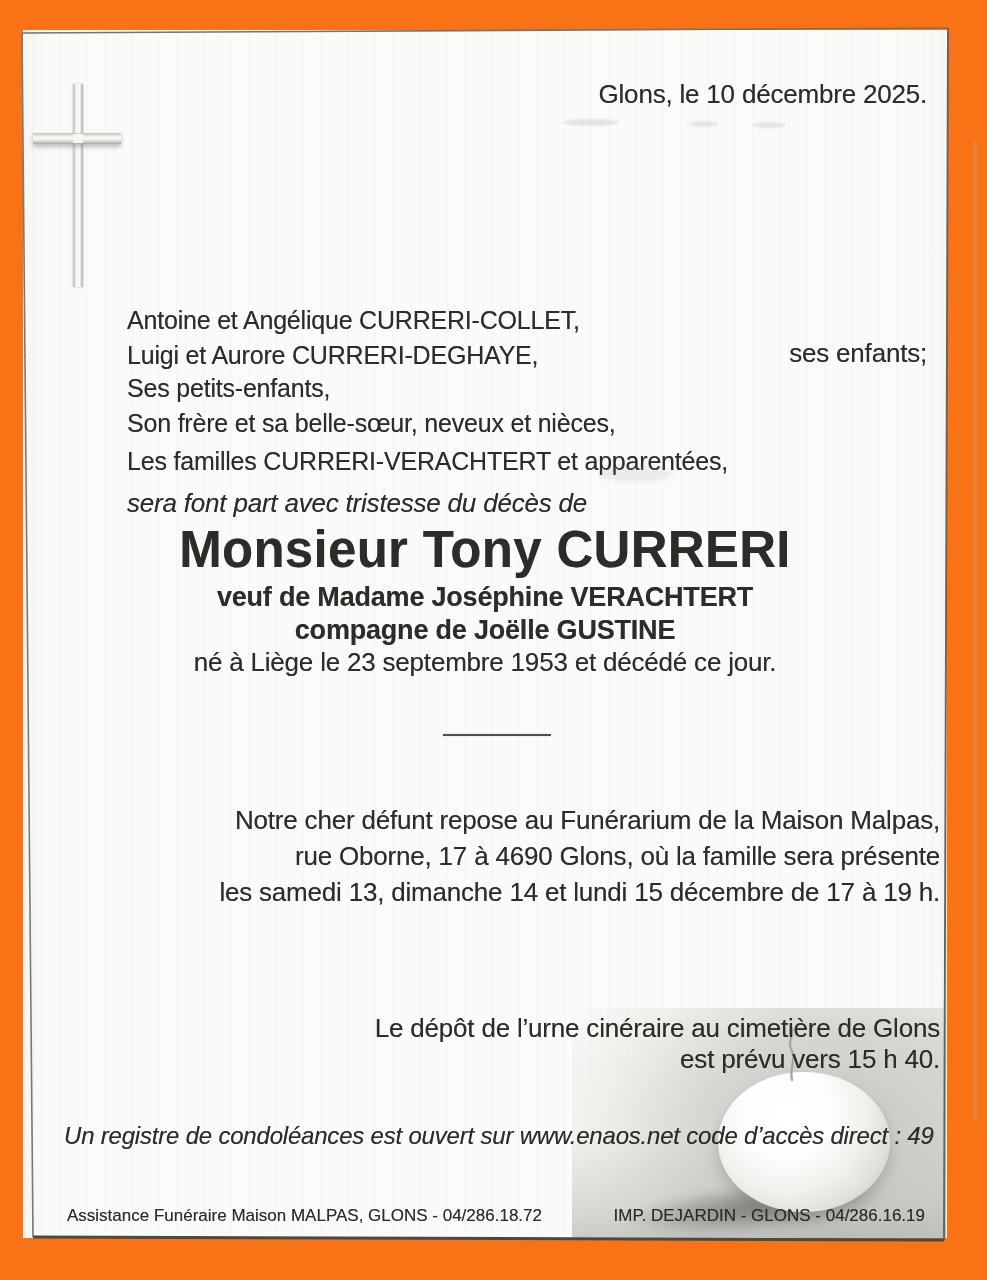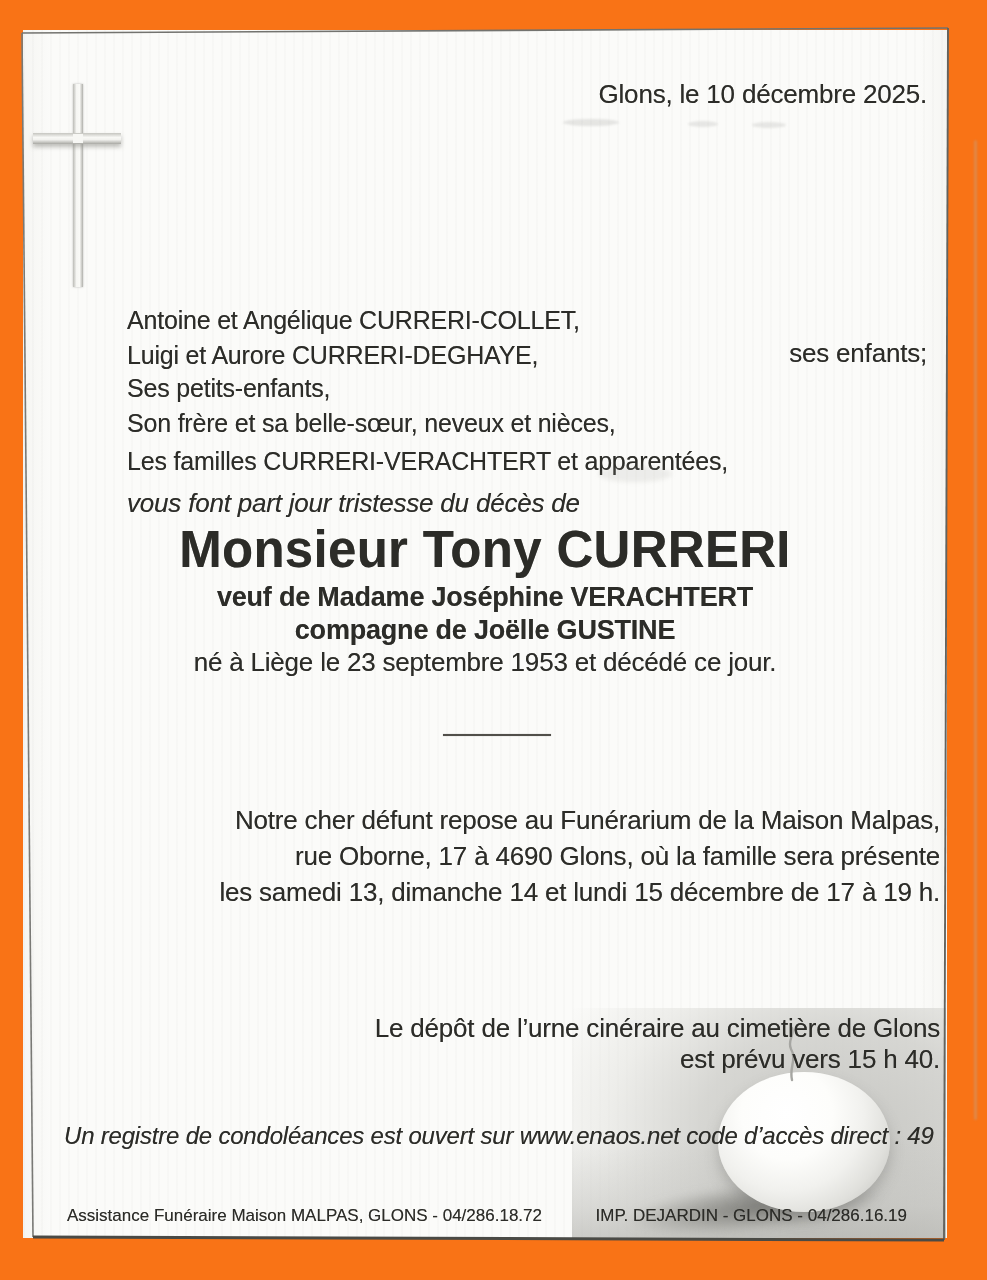--- a/index.html
+++ b/index.html
@@ -47,21 +47,21 @@
 
   .para{position:absolute;left:14px;width:926px;text-align:right;z-index:3;font-size:26px;text-shadow:0 0 .4px rgba(44,44,40,.55);letter-spacing:-.2px;}
   .para div{white-space:nowrap;}
   .repose{top:802px;line-height:36px;}
   .service{top:914px;line-height:31px;}
   .interment{top:1013px;line-height:31px;}
 
   .condolences{left:64px;top:1122px;font-size:24px;font-style:italic;}
 
   .footer-left{left:67px;top:1206px;font-size:17px;letter-spacing:0;}
-  .footer-right{right:80px;top:1206px;font-size:17px;letter-spacing:0;text-align:right;}
+  .footer-right{right:62px;top:1206px;font-size:17px;letter-spacing:0;text-align:right;}
 
   
   .cross{position:absolute;left:0;top:0;z-index:2;}
   .cross-v{
     position:absolute;left:73px;top:84px;width:10px;height:203px;
     background:linear-gradient(to right,#bcbcb7 0%,#f6f6f3 35%,#fafaf7 65%,#b0b0ab 100%);
     box-shadow:0 0 2px rgba(150,150,145,.6);
   }
   .cross-h{
     position:absolute;left:33px;top:133px;width:88px;height:11px;
@@ -114,21 +114,21 @@
   </div>
 
   <div class="t dateline">Glons, le 10 décembre 2025.</div>
 
   <div class="t rel rel1">Antoine et Angélique CURRERI-COLLET,</div>
   <div class="t rel rel2">Luigi et Aurore CURRERI-DEGHAYE,</div>
   <div class="t rel-note">ses enfants;</div>
   <div class="t rel rel3">Ses petits-enfants,</div>
   <div class="t rel rel5">Les familles CURRERI-VERACHTERT et apparentées,</div>
   <div class="t rel rel4">Son frère et sa belle-sœur, neveux et nièces,</div>
-  <div class="t intro">vous font part jour tristesse du décès de</div>
+  <div class="t intro">sera font part avec tristesse du décès de</div>
 
   <div class="t c name">Monsieur Tony CURRERI</div>
   <div class="t c widower">veuf de Madame Joséphine VERACHTERT</div>
   <div class="t c partner">compagne de Joëlle GUSTINE</div>
   <div class="t c lifedates">né à Liège le 23 septembre 1953 et décédé ce jour.</div>
 
   <div class="sep"></div>
 
   <div class="para repose">
     <div>Notre cher défunt repose au Funérarium de la Maison Malpas,</div>

